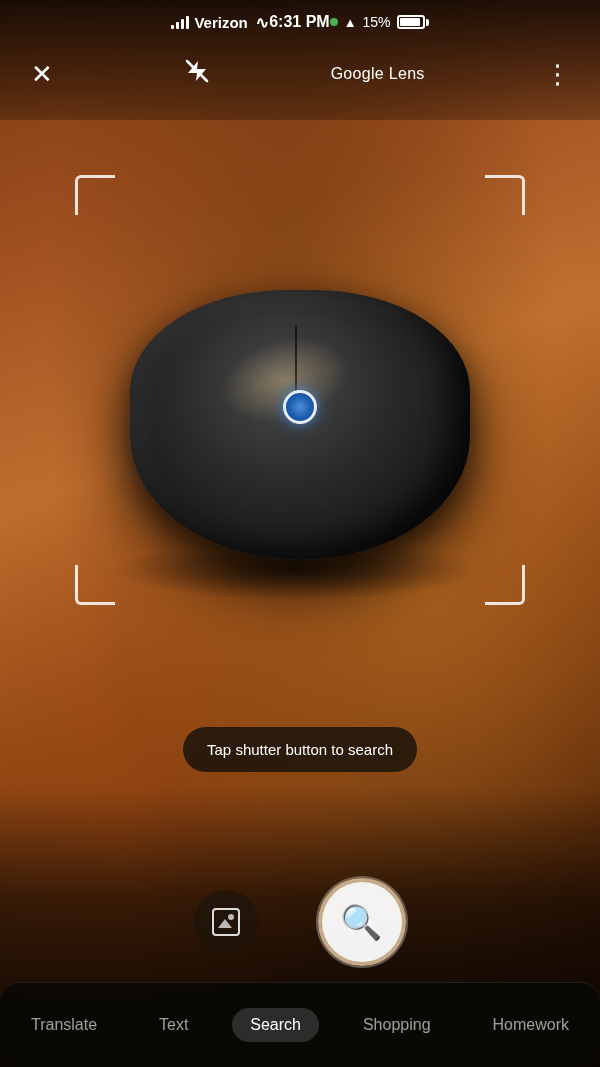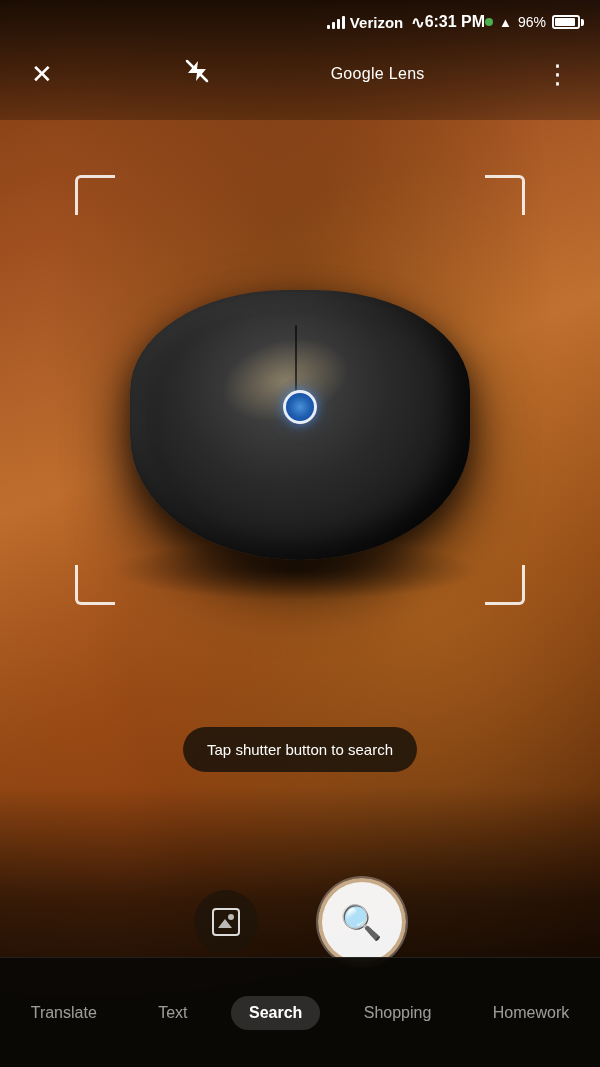--- a/index.html
+++ b/index.html
@@ -155,21 +155,21 @@
     .corner-br { bottom: 0; right: 0; border-width: 0 3px 3px 0; border-radius: 0 0 6px 0; }
 
     
     .status-bar {
       position: absolute;
       top: 0; left: 0;
       width: 600px;
       height: 44px;
       display: flex;
       align-items: center;
-      justify-content: flex-end;
+      justify-content: center;
       padding: 0 16px;
       z-index: 20;
     }
 
     .status-left {
       display: flex;
       align-items: center;
       gap: 5px;
       color: white;
       font-size: 15px;
@@ -366,45 +366,46 @@
       font-size: 34px;
       color: #555;
     }
 
     
     .tab-bar {
       position: absolute;
       bottom: 0;
       left: 0;
       width: 600px;
-      height: 110px;
+      height: 85px;
       background: rgba(10,8,5,0.97);
       display: flex;
       align-items: center;
       justify-content: space-around;
       z-index: 25;
       border-top: 1px solid rgba(255,255,255,0.1);
+      border-radius: 20px;
     }
 
     .tab-item {
       display: flex;
       align-items: center;
       justify-content: center;
       padding: 8px 18px;
       border-radius: 25px;
       cursor: pointer;
       color: rgba(255,255,255,0.6);
       font-size: 16px;
       font-weight: 400;
     }
 
     .tab-item.active {
       background: rgba(255,255,255,0.15);
       color: white;
-      font-weight: 700;
+      font-weight: 400;
     }
   </style>
 </head>
 <body>
 
 <div class="camera-bg"></div>
 <div class="table-surface"></div>
 <div class="dark-top"></div>
 <div class="dark-bottom"></div>
 
@@ -433,21 +434,21 @@
       <div class="signal-bar" style="height:10px"></div>
       <div class="signal-bar" style="height:13px"></div>
     </div>
     <span>Verizon</span>
     <span class="wifi-icon">∿</span>
   </div>
   <div class="status-center">6:31 PM</div>
   <div class="status-right">
     <div class="battery-dot"></div>
     <span style="font-size:13px;">▲</span>
-    <span>96%</span>
+    <span>15%</span>
     <div class="battery-icon">
       <div class="battery-body">
         <div class="battery-fill"></div>
       </div>
       <div class="battery-tip"></div>
     </div>
   </div>
 </div>
 
 <div class="top-bar">

